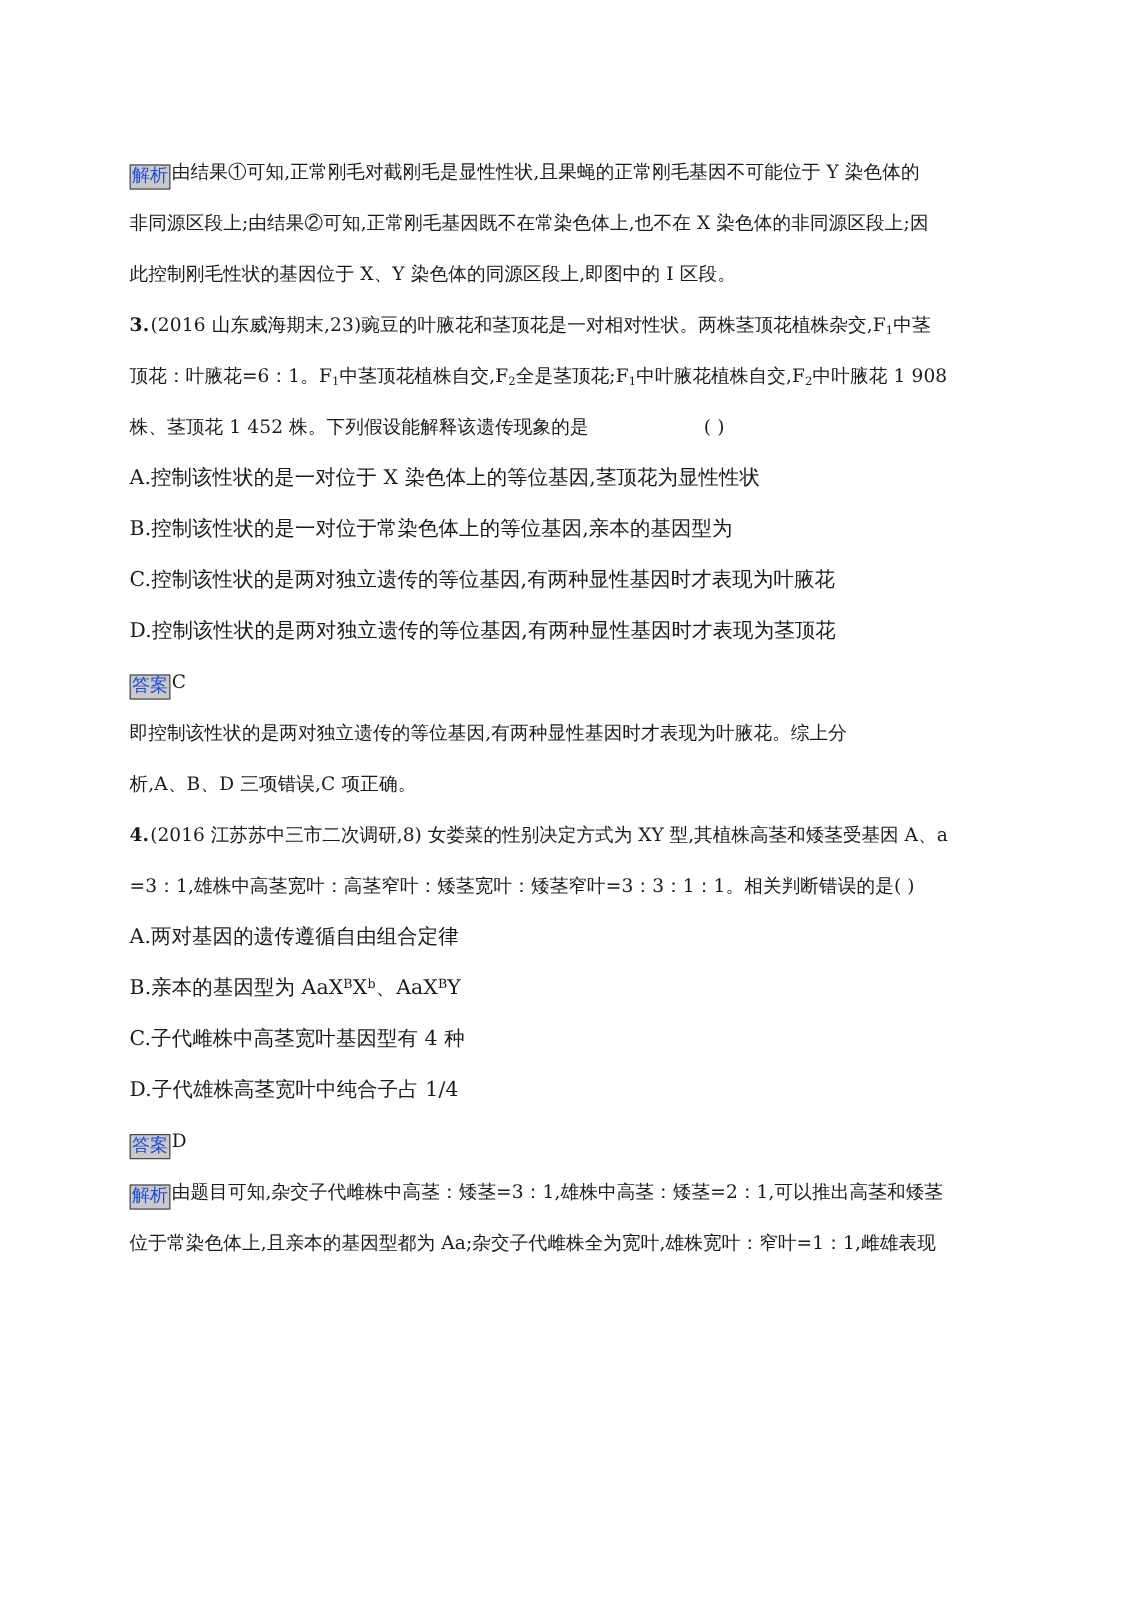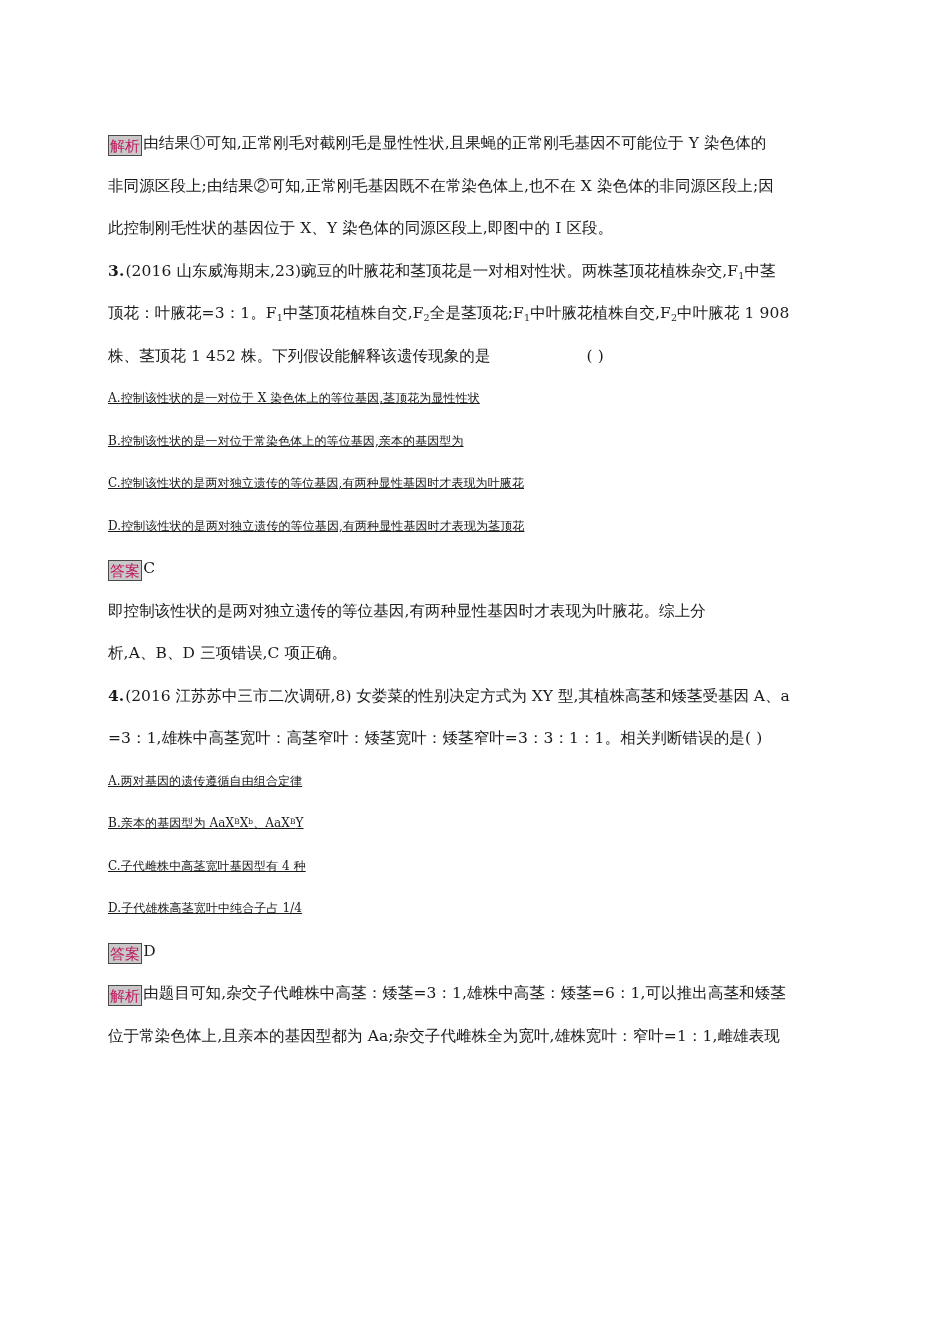--- a/index.html
+++ b/index.html
@@ -46,35 +46,34 @@
   .tag {
     display: inline-block;
     background: #c9c9c9;
     border: 1px solid #4a4a4a;
     padding: 0 1px;
     margin-right: 1px;
     font-size: 15px;
     line-height: 19px;
     height: 19px;
     vertical-align: -3px;
-    font-family: Liberation Sans, sans-serif;
-    color: #be185d;
+    font-family: Liberation Mono, monospace;
+    color: #1d4ed8;
   }
 
   
   .qnum {
     font-weight: bold;
     font-family: "DejaVu Serif", "Liberation Serif", serif;
     font-size: 15.5px;
     margin-right: 1px;
   }
 
   .opt {
-    font-size: 12px;
-    text-decoration: underline;
+    font-size: 17px;
   }
 
   sub, sup {
     font-size: 0.62em;
     line-height: 0;
   }
   sub { vertical-align: -0.28em; }
   sup { vertical-align: 0.45em; }
 
   .blank-parens { letter-spacing: 0.1px; }
@@ -83,21 +82,21 @@
 <body>
 
 <div class="page">
   <div class="content">
 
     <div class="line"><span class="tag">解析</span><span>由结果①可知,正常刚毛对截刚毛是显性性状,且果蝇的正常刚毛基因不可能位于 Y 染色体的</span></div>
     <div class="line"><span>非同源区段上;由结果②可知,正常刚毛基因既不在常染色体上,也不在 X 染色体的非同源区段上;因</span></div>
     <div class="line"><span>此控制刚毛性状的基因位于 X、Y 染色体的同源区段上,即图中的 Ⅰ 区段。</span></div>
 
     <div class="line"><span class="qnum">3.</span><span>(2016 山东威海期末,23)豌豆的叶腋花和茎顶花是一对相对性状。两株茎顶花植株杂交,F</span><sub>1</sub><span>中茎</span></div>
-    <div class="line"><span>顶花：叶腋花=3：1。F</span><sub>1</sub><span>中茎顶花植株自交,F</span><sub>2</sub><span>全是茎顶花;F</span><sub>1</sub><span>中叶腋花植株自交,F</span><sub>2</sub><span>中叶腋花 1 908</span></div>
+    <div class="line"><span>顶花：叶腋花=6：1。F</span><sub>1</sub><span>中茎顶花植株自交,F</span><sub>2</sub><span>全是茎顶花;F</span><sub>1</sub><span>中叶腋花植株自交,F</span><sub>2</sub><span>中叶腋花 1 908</span></div>
     <div class="line"><span>株、茎顶花 1 452 株。下列假设能解释该遗传现象的是</span><span style="display:inline-block;width:96px"></span><span class="blank-parens">(    )</span></div>
 
     <div class="line opt"><span>A.控制该性状的是一对位于 X 染色体上的等位基因,茎顶花为显性性状</span></div>
     <div class="line opt"><span>B.控制该性状的是一对位于常染色体上的等位基因,亲本的基因型为</span></div>
     <div class="line opt"><span>C.控制该性状的是两对独立遗传的等位基因,有两种显性基因时才表现为叶腋花</span></div>
     <div class="line opt"><span>D.控制该性状的是两对独立遗传的等位基因,有两种显性基因时才表现为茎顶花</span></div>
 
     <div class="line"><span class="tag">答案</span><span>C</span></div>
 
     <div class="line"><span>即控制该性状的是两对独立遗传的等位基因,有两种显性基因时才表现为叶腋花。综上分</span></div>
@@ -106,17 +105,17 @@
     <div class="line tight"><span class="qnum">4.</span><span>(2016 江苏苏中三市二次调研,8) 女娄菜的性别决定方式为 XY 型,其植株高茎和矮茎受基因 A、a</span></div>
     <div class="line"><span>=3：1,雄株中高茎宽叶：高茎窄叶：矮茎宽叶：矮茎窄叶=3：3：1：1。相关判断错误的是(    )</span></div>
 
     <div class="line opt"><span>A.两对基因的遗传遵循自由组合定律</span></div>
     <div class="line opt"><span>B.亲本的基因型为 AaX</span><sup>B</sup><span>X</span><sup>b</sup><span>、AaX</span><sup>B</sup><span>Y</span></div>
     <div class="line opt"><span>C.子代雌株中高茎宽叶基因型有 4 种</span></div>
     <div class="line opt"><span>D.子代雄株高茎宽叶中纯合子占 1/4</span></div>
 
     <div class="line"><span class="tag">答案</span><span>D</span></div>
 
-    <div class="line"><span class="tag">解析</span><span>由题目可知,杂交子代雌株中高茎：矮茎=3：1,雄株中高茎：矮茎=6：1,可以推出高茎和矮茎</span></div>
+    <div class="line"><span class="tag">解析</span><span>由题目可知,杂交子代雌株中高茎：矮茎=3：1,雄株中高茎：矮茎=2：1,可以推出高茎和矮茎</span></div>
     <div class="line"><span>位于常染色体上,且亲本的基因型都为 Aa;杂交子代雌株全为宽叶,雄株宽叶：窄叶=1：1,雌雄表现</span></div>
 
   </div>
 </div>
 
 </body></html>

